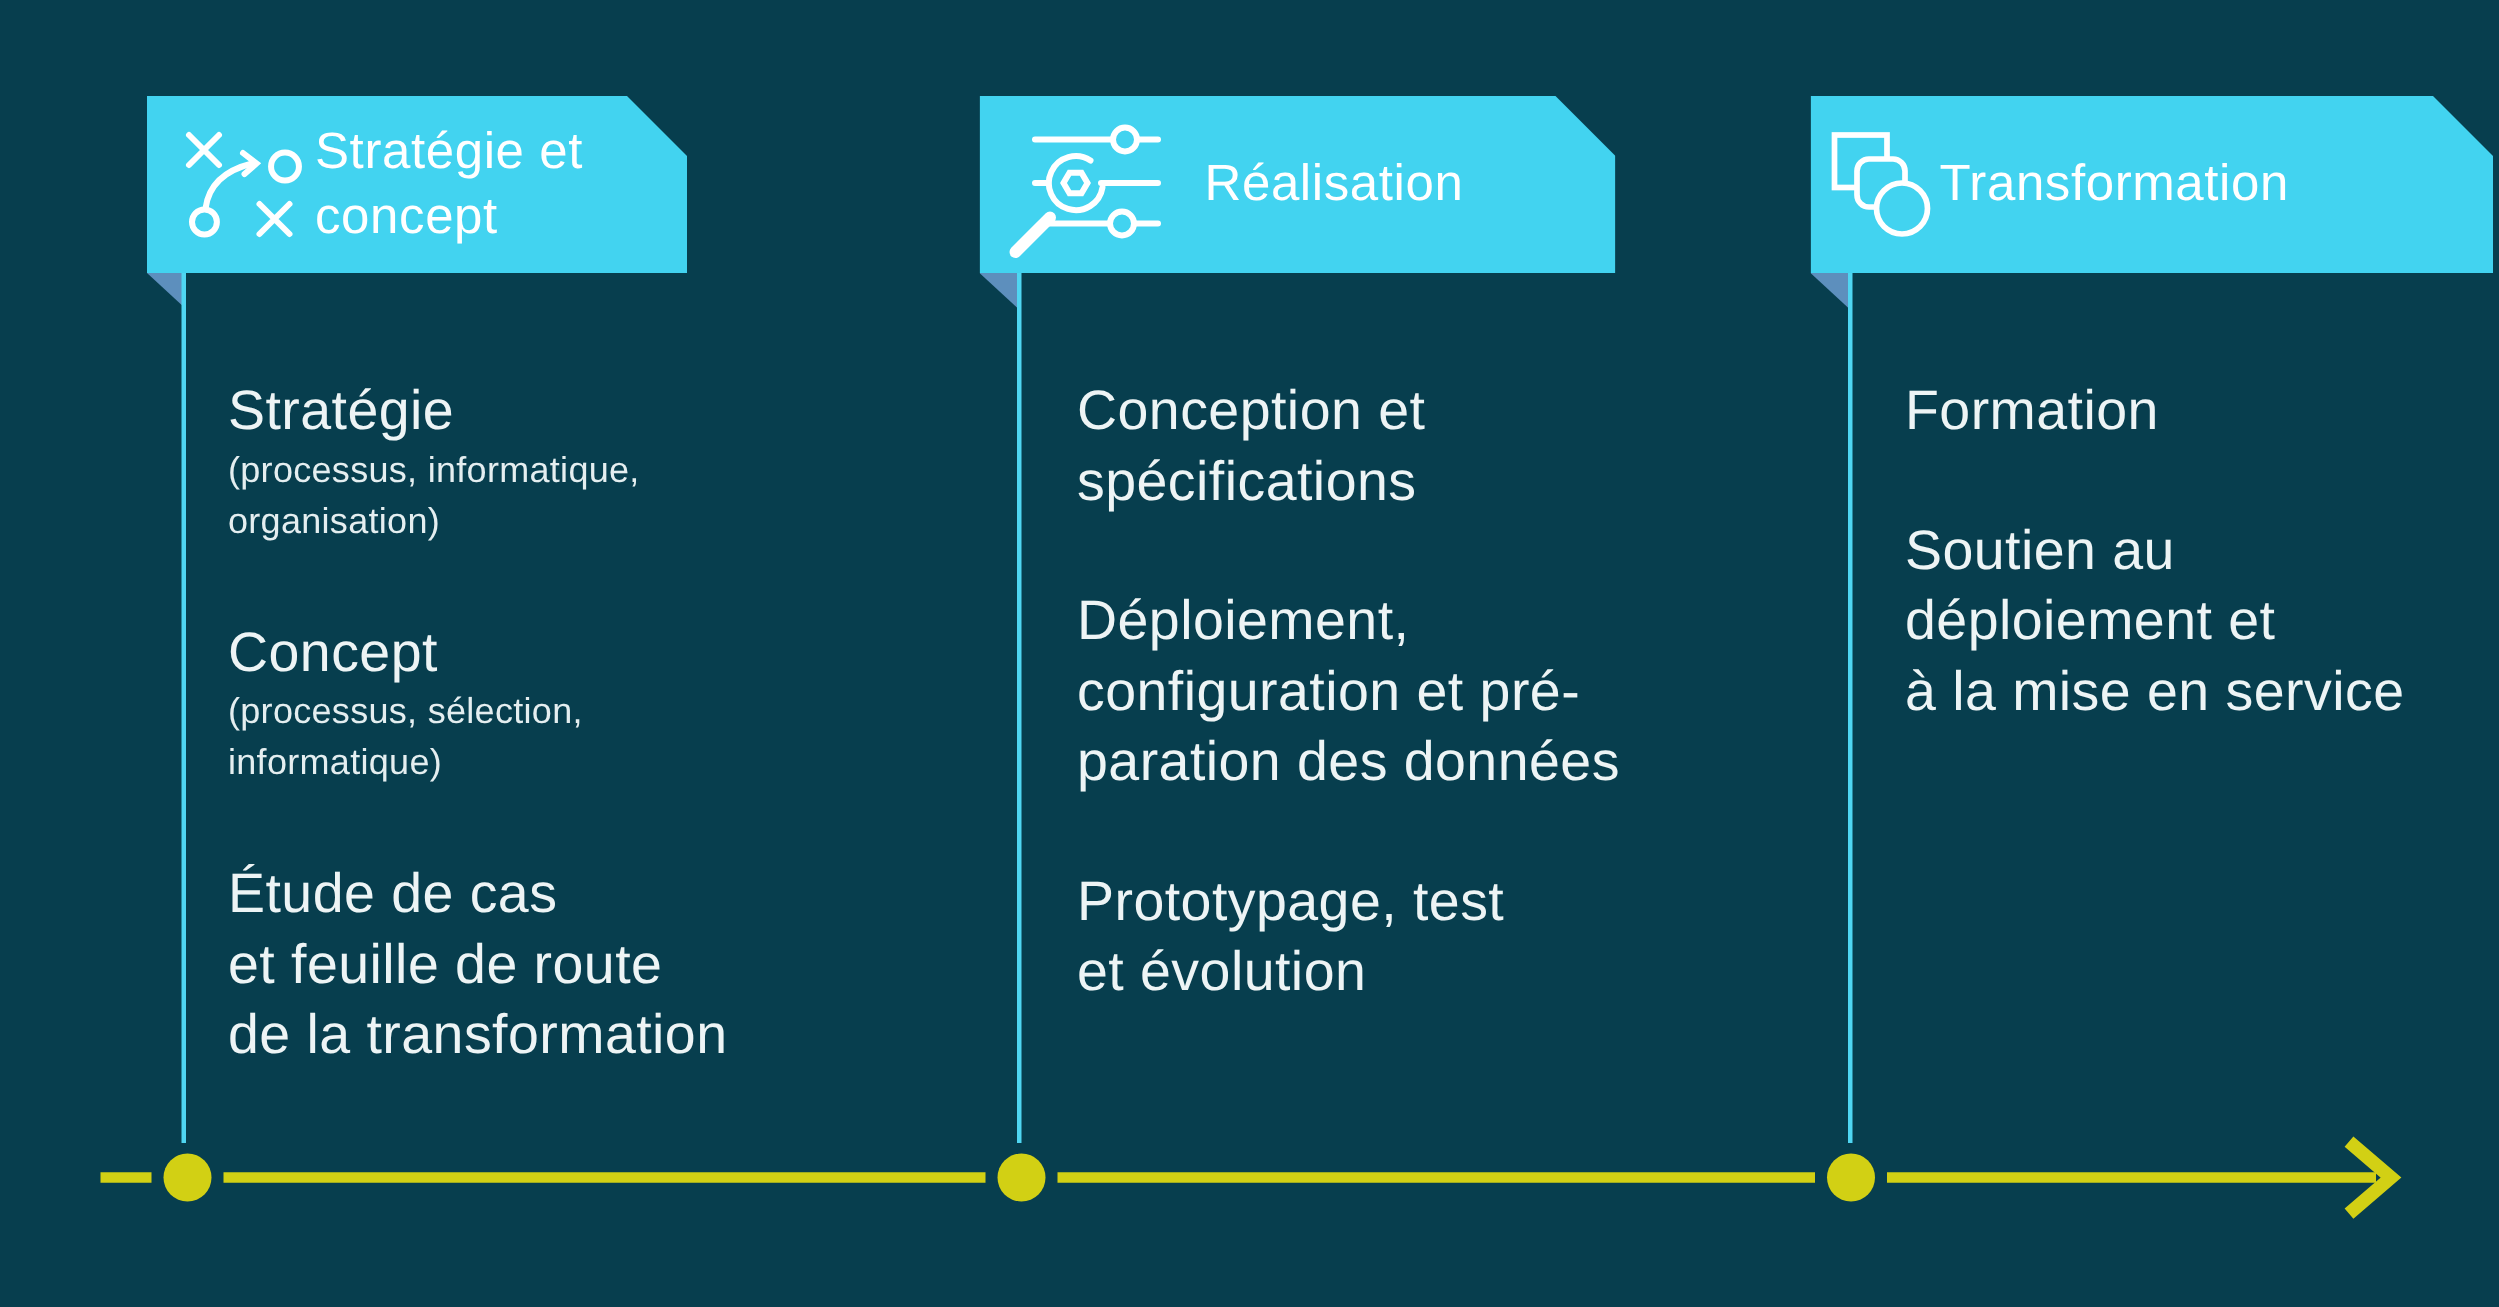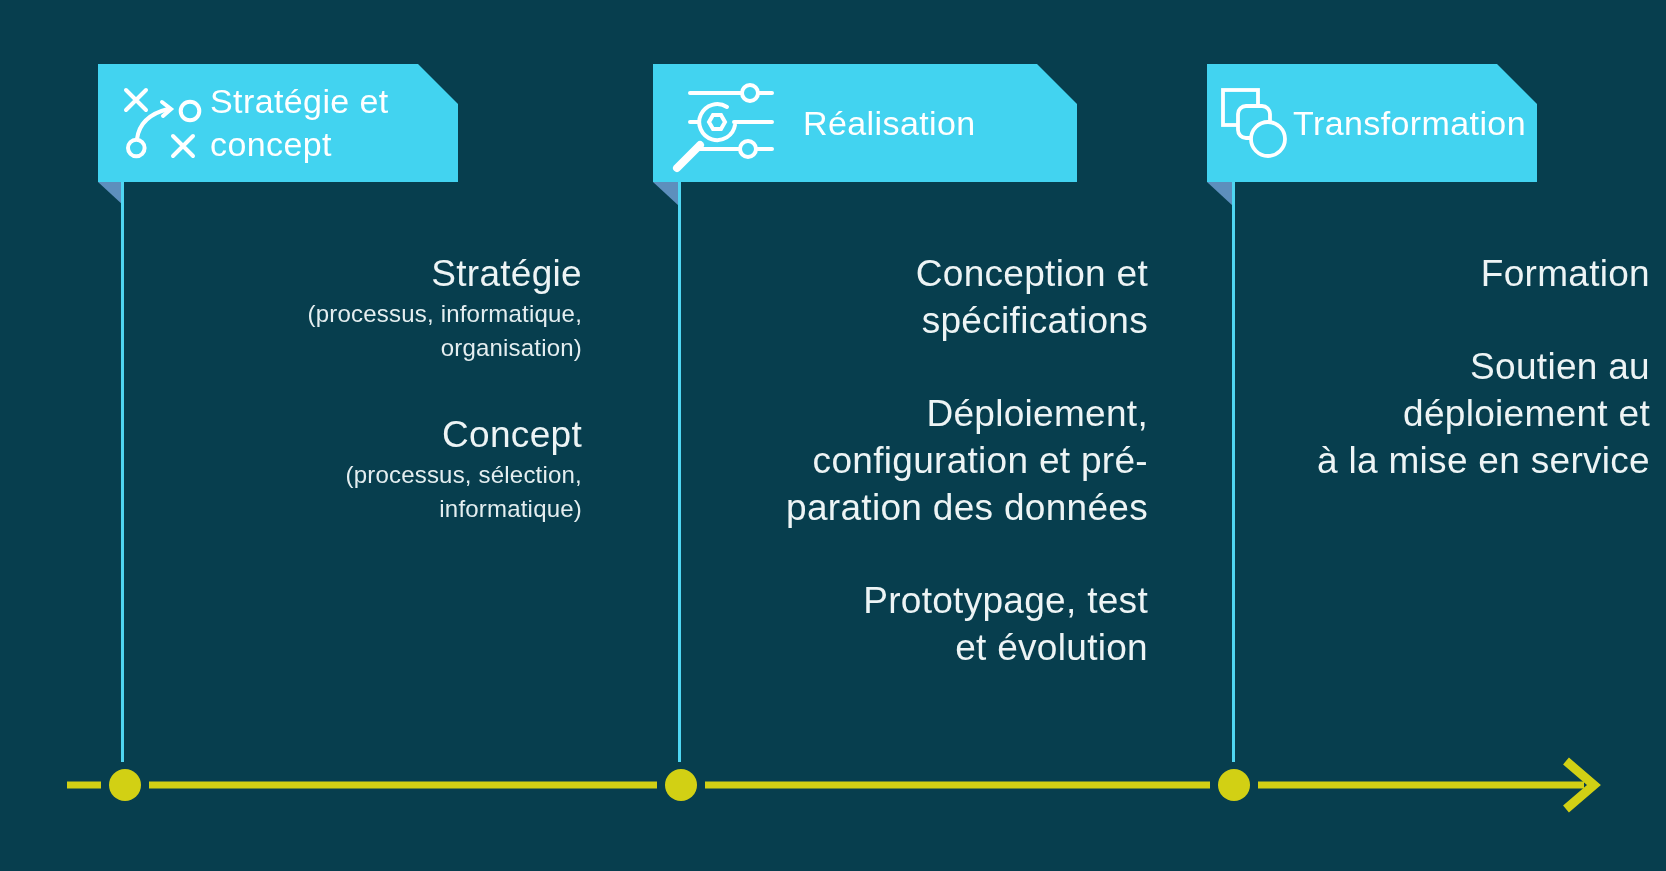--- a/index.html
+++ b/index.html
@@ -19,21 +19,21 @@
     position:absolute;top:50%;transform:translateY(-50%);
     color:#ffffff;font-size:34px;line-height:43px;font-weight:500;
     letter-spacing:.4px;white-space:pre-line;
   }
   .fold{
     position:absolute;top:182px;width:26px;height:24px;background:#5d8fbd;
     clip-path:polygon(0 0, 100% 0, 100% 100%);
   }
   .vline{position:absolute;top:182px;width:3px;height:580px;background:#4fd6f2;}
   .col-text{position:absolute;top:250px;color:#edf4f5;}
-  .item{margin:0 0 46px 0;text-align:right;}
+  .item{margin:0 0 46px 0;}
   .item-title{font-size:37px;line-height:47px;letter-spacing:.3px;white-space:pre-line;}
   .item-detail{font-size:24px;line-height:34px;letter-spacing:.2px;white-space:pre-line;color:#e4eef0;}
   .icon-stroke{fill:none;stroke:#ffffff;stroke-width:4;}
 </style>
 </head>
 <body>
 
 <div class="canvas">
 
   <svg class="timeline-svg" viewBox="0 0 1666 871" aria-hidden="true">
@@ -70,20 +70,25 @@
     <div class="item">
       <div class="item-title">Stratégie</div>
       <div class="item-detail">(processus, informatique,
 organisation)</div>
     </div>
     <div class="item">
       <div class="item-title">Concept</div>
       <div class="item-detail">(processus, sélection,
 informatique)</div>
     </div>
+    <div class="item">
+      <div class="item-title">Étude de cas
+et feuille de route
+de la transformation</div>
+    </div>
   </div>
 
   <div class="tab" style="left:653px;width:424px;">
     <svg class="tab-icon" style="left:7px;top:6px;width:130px;height:110px;" viewBox="0 0 130 110" aria-hidden="true">
       <g class="icon-stroke" stroke-linecap="round" stroke-width="4.5">
         <path d="M30,23 H81 M99,23 H112"></path>
         <circle cx="90" cy="23" r="8"></circle>
         <path d="M30,52 H39 M74,52 H112"></path>
         <path d="M37,79 H79 M97,79 H112"></path>
         <circle cx="88" cy="79" r="8"></circle>
@@ -106,21 +111,21 @@
       <div class="item-title">Déploiement,
 configuration et pré-
 paration des données</div>
     </div>
     <div class="item">
       <div class="item-title">Prototypage, test
 et évolution</div>
     </div>
   </div>
 
-  <div class="tab" style="left:1207px;width:330px;">
+  <div class="tab" style="left:1207px;width:455px;">
     <svg class="tab-icon" style="left:13px;top:22px;width:70px;height:74px;" viewBox="0 0 70 74" aria-hidden="true">
       <g stroke="#ffffff" stroke-width="3.8">
         <rect x="3" y="4" width="35" height="35" fill="none"></rect>
         <rect x="18" y="20" width="32" height="32" rx="8" fill="#42d3f0"></rect>
         <circle cx="48" cy="53" r="17" fill="#42d3f0"></circle>
       </g>
     </svg>
     <div class="tab-label" style="left:86px;">Transformation</div>
   </div>
   <div class="fold" style="left:1207px;"></div>

